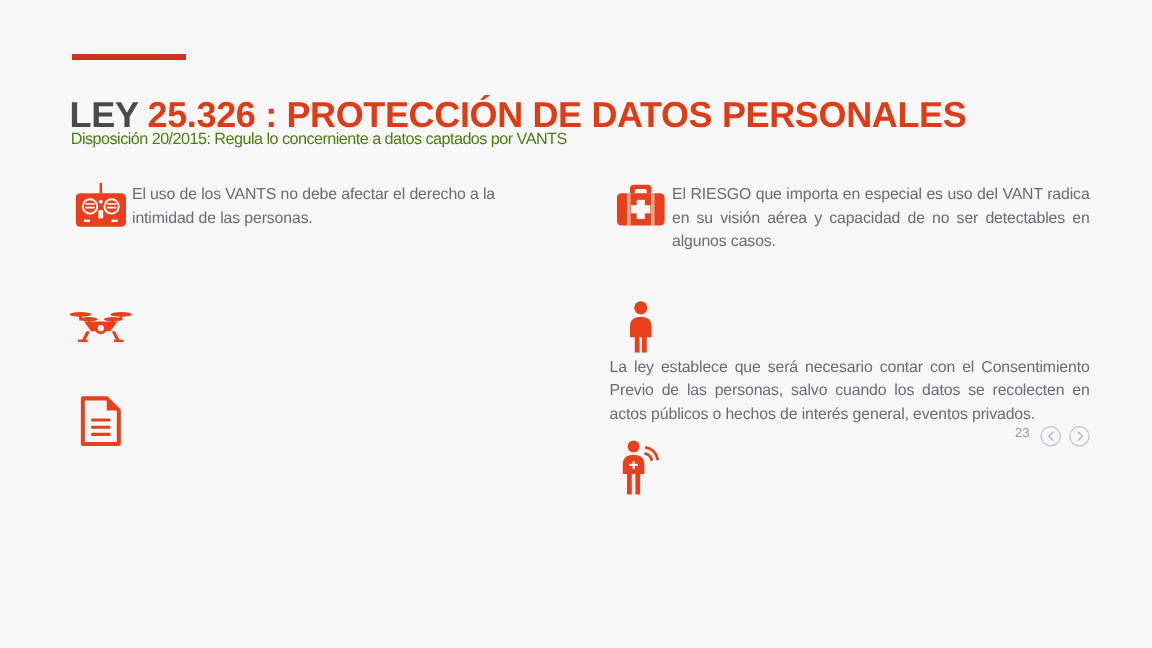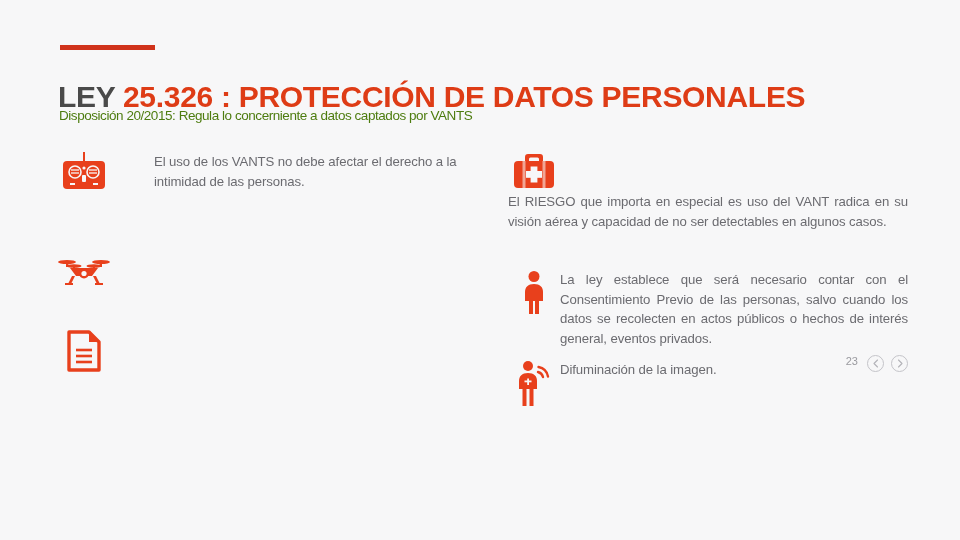--- a/index.html
+++ b/index.html
@@ -83,27 +83,27 @@
     font-size: 13.2px;
     line-height: 19.5px;
     color: #6b6b70;
     text-align: justify;
     padding-top: 2px;
     letter-spacing: -0.1px;
   }
   .item-text.nojustify { text-align: left; }
 
   
-  #l-item-0 { margin-top: 0px; gap: 44px; }
+  #l-item-0 { margin-top: 0px; }
   #l-item-1 { margin-top: 60px; }
   #l-item-2 { margin-top: 40px; }
 
   
-  #r-item-0 { margin-top: 0px; flex-direction: column; }
-  #r-item-1 { margin-top: 37px; }
+  #r-item-0 { margin-top: 0px; }
+  #r-item-1 { margin-top: 37px; flex-direction: column; }
   #r-item-2 { margin-top: 10px; }
 
   
   .footer {
     position: absolute;
     right: 52px;
     bottom: 28px;
     display: flex;
     gap: 7px;
   }
@@ -228,21 +228,20 @@
           <circle cx="14" cy="6" r="5" fill="#e8401c"></circle>
           <path d="M14 13 c-6 0 -9 3 -9 8 v8 h3.5 v17 h4 v-17 h3 v17 h4 v-17 h3.5 v-8 c0 -5 -3 -8 -9 -8 z" fill="#e8401c"></path>
           <rect x="7" y="17" width="14" height="9" rx="2" fill="#e8401c"></rect>
           <rect x="13" y="14" width="1.6" height="4" fill="#e8401c"></rect>
           <rect x="13.2" y="18.5" width="1.8" height="6.5" fill="#f7f7f8"></rect>
           <rect x="10.5" y="20.5" width="7" height="1.8" fill="#f7f7f8"></rect>
           <path d="M24 12 a7 7 0 0 1 5 5" fill="none" stroke="#e8401c" stroke-width="2.4" stroke-linecap="round"></path>
           <path d="M24.5 7 a12 12 0 0 1 9.5 9.5" fill="none" stroke="#e8401c" stroke-width="2.4" stroke-linecap="round"></path>
         </svg>
       </span>
-      <span class="item-text nojustify">Difuminación de la imagen.</span>
     </div>
 
   </div>
 
   <div class="footer">
     <span class="page-num">23</span>
     <button class="nav-btn">
       <svg width="8" height="9" viewBox="0 0 8 9">
         <path d="M5.5 1 L2 4.5 L5.5 8" fill="none" stroke="currentColor" stroke-width="1.1" stroke-linecap="round" stroke-linejoin="round"></path>
       </svg>

